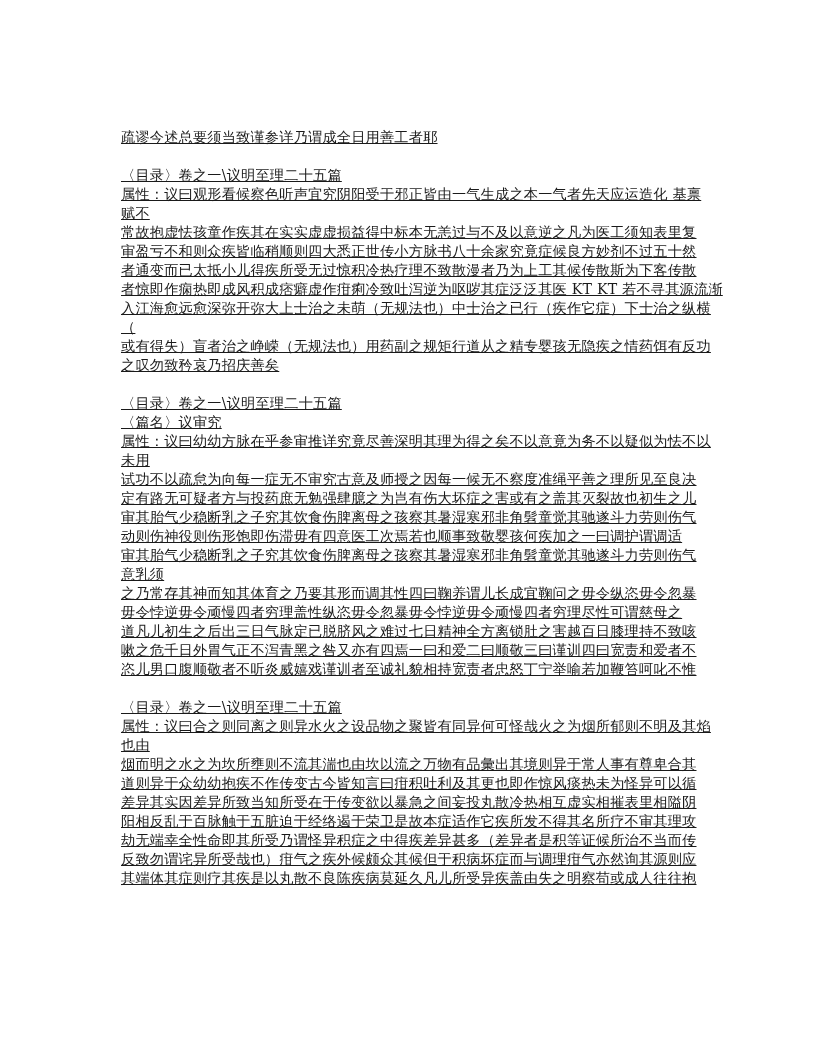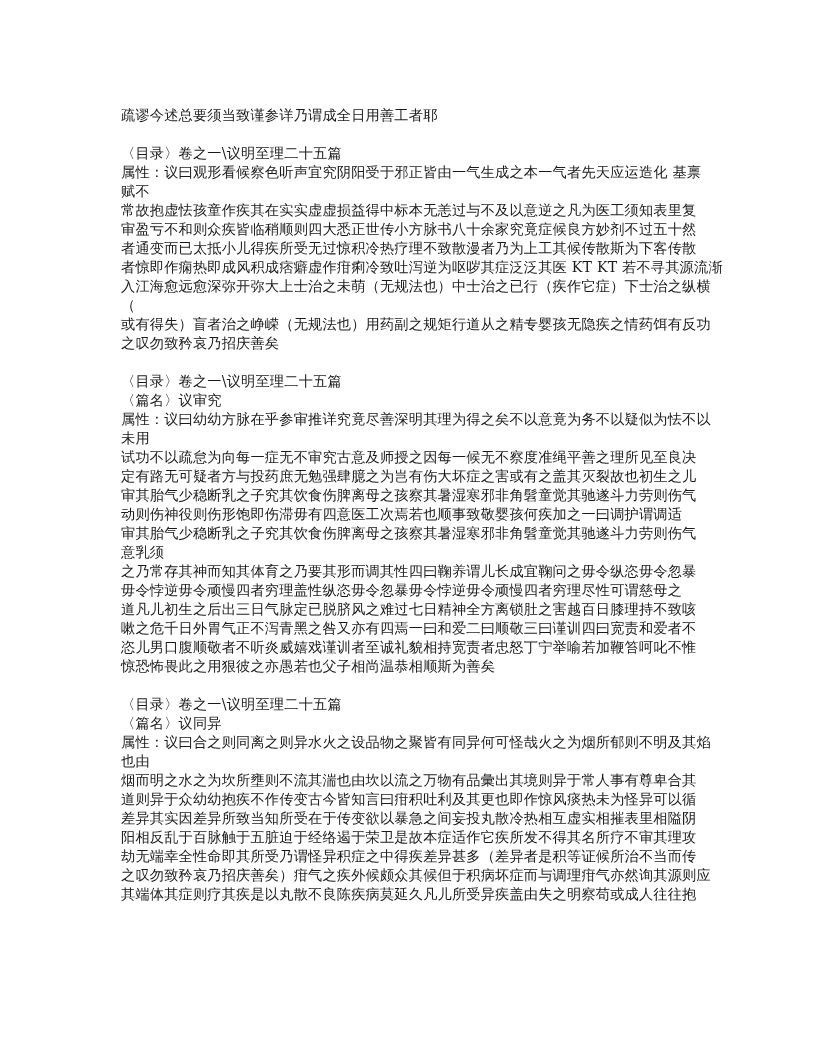--- a/index.html
+++ b/index.html
@@ -1,18 +1,18 @@
 <!DOCTYPE html>
 <html><head>
 <meta charset="utf-8">
 <style>
   html, body { margin:0; padding:0; background:#ffffff; }
   body { width:816px; height:1056px; position:relative; overflow:hidden;
          font-family: "DejaVu Serif", "Liberation Serif", serif; color:#1a1a1a; }
-  .page { position:absolute; left:121px; top:106px; width:576px; }
+  .page { position:absolute; left:121px; top:128px; width:576px;text-decoration:underline; }
   .line { font-size:14.2px; line-height:19px; height:19px; white-space:nowrap; letter-spacing:0.2px; }
   .blank { height:19px; }
 </style>
 </head>
 <body>
 
 <div class="page">
   <div class="line">疏谬今述总要须当致谨参详乃谓成全日用善工者耶</div>
   <div class="blank"></div>
 
@@ -40,30 +40,28 @@
     <div class="line">定有路无可疑者方与投药庶无勉强肆臆之为岂有伤大坏症之害或有之盖其灭裂故也初生之儿</div>
     <div class="line">审其胎气少稳断乳之子究其饮食伤脾离母之孩察其暑湿寒邪非角髫童觉其驰遂斗力劳则伤气</div>
     <div class="line">动则伤神役则伤形饱即伤滞毋有四意医工次焉若也顺事致敬婴孩何疾加之一曰调护谓调适</div>
     <div class="line">审其胎气少稳断乳之子究其饮食伤脾离母之孩察其暑湿寒邪非角髫童觉其驰遂斗力劳则伤气</div>
     <div class="line">意乳须</div>
     <div class="line">之乃常存其神而知其体育之乃要其形而调其性四曰鞠养谓儿长成宜鞠问之毋令纵恣毋令忽暴</div>
     <div class="line">毋令悖逆毋令顽慢四者穷理盖性纵恣毋令忽暴毋令悖逆毋令顽慢四者穷理尽性可谓慈母之</div>
     <div class="line">道凡儿初生之后出三日气脉定已脱脐风之难过七日精神全方离锁肚之害越百日膝理持不致咳</div>
     <div class="line">嗽之危千日外胃气正不泻青黑之咎又亦有四焉一曰和爱二曰顺敬三曰谨训四曰宽责和爱者不</div>
     <div class="line">恣儿男口腹顺敬者不听炎威嬉戏谨训者至诚礼貌相持宽责者忠怒丁宁举喻若加鞭笞呵叱不惟</div>
-    <div class="line">惊恐怖畏此之用狠彼之亦愚若也父子相尚温恭相顺斯为善矣</div>
   </div>
   <div class="blank"></div>
 
   <div>
     <div class="line">〈目录〉卷之一\议明至理二十五篇</div>
-    <div class="line">〈篇名〉议同异</div>
     <div class="line">属性：议曰合之则同离之则异水火之设品物之聚皆有同异何可怪哉火之为烟所郁则不明及其焰</div>
     <div class="line">也由</div>
     <div class="line">烟而明之水之为坎所壅则不流其湍也由坎以流之万物有品彙出其境则异于常人事有尊卑合其</div>
     <div class="line">道则异于众幼幼抱疾不作传变古今皆知言曰疳积吐利及其更也即作惊风痰热未为怪异可以循</div>
     <div class="line">差异其实因差异所致当知所受在于传变欲以暴急之间妄投丸散冷热相互虚实相摧表里相隘阴</div>
     <div class="line">阳相反乱于百脉触于五脏迫于经络遏于荣卫是故本症适作它疾所发不得其名所疗不审其理攻</div>
     <div class="line">劫无端幸全性命即其所受乃谓怪异积症之中得疾差异甚多（差异者是积等证候所治不当而传</div>
-    <div class="line">之叹勿致矜哀乃招庆善矣）疳气之疾外候颇众其候但于积病坏症而与调理疳气亦然询其源则应</div>
+    <div class="line">反致勿谓诧异所受哉也）疳气之疾外候颇众其候但于积病坏症而与调理疳气亦然询其源则应</div>
     <div class="line">其端体其症则疗其疾是以丸散不良陈疾病莫延久凡儿所受异疾盖由失之明察苟或成人往往抱</div>
   </div>
 </div>
 
 </body></html>

